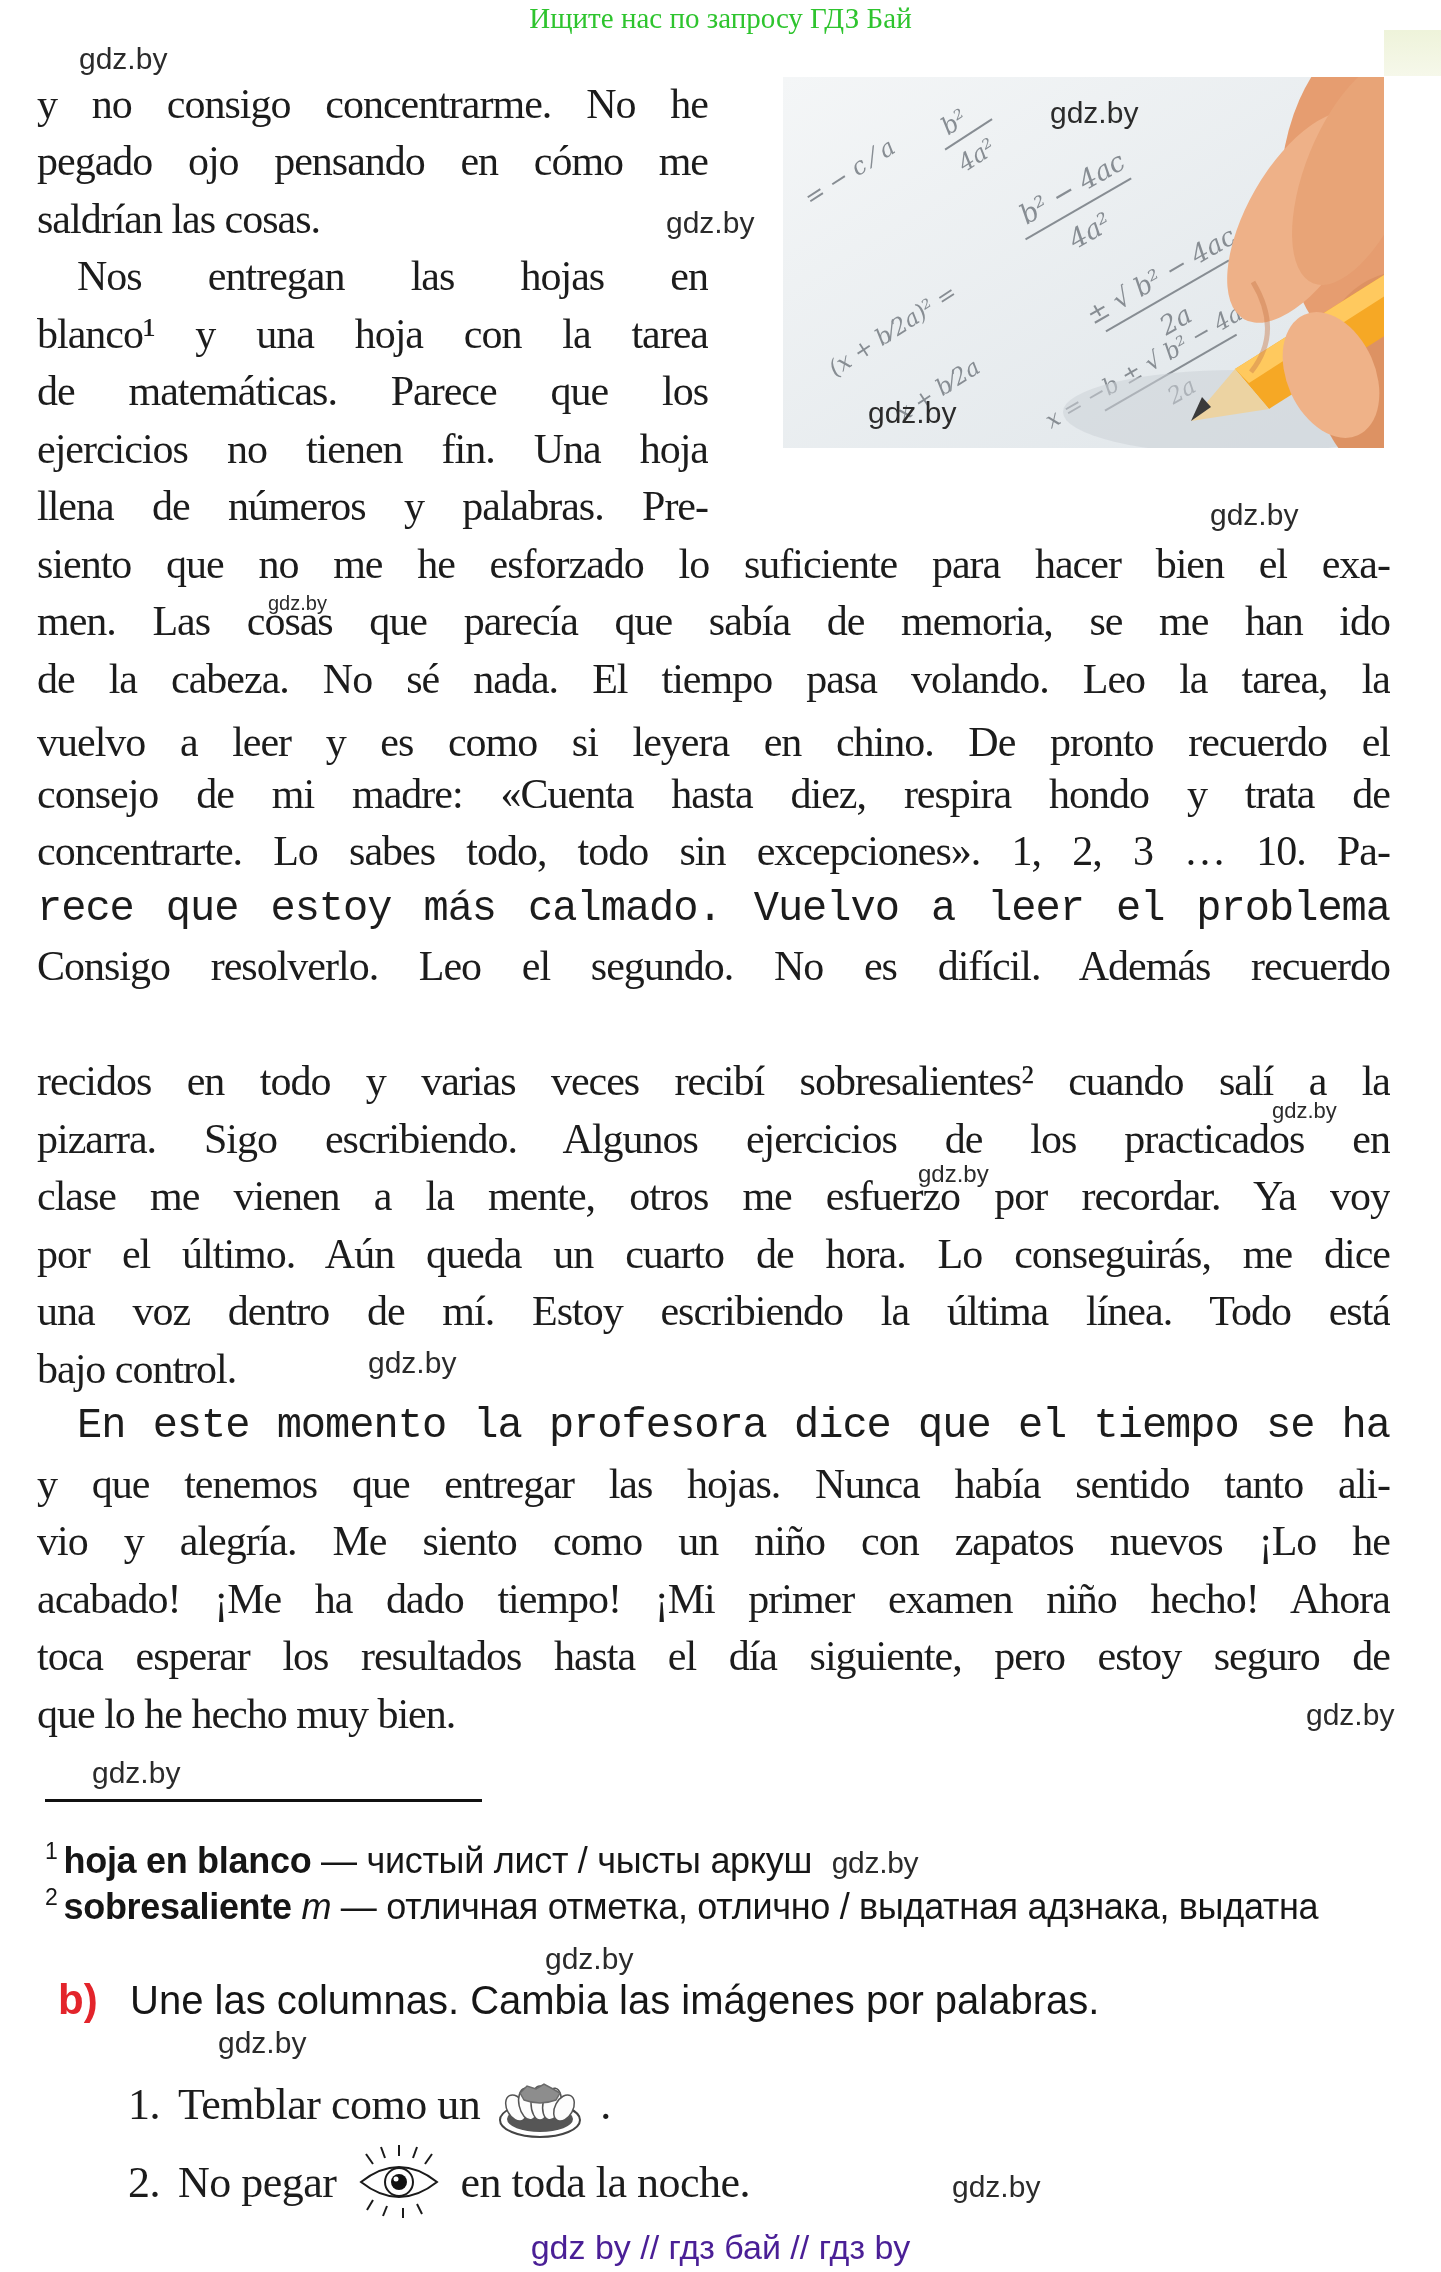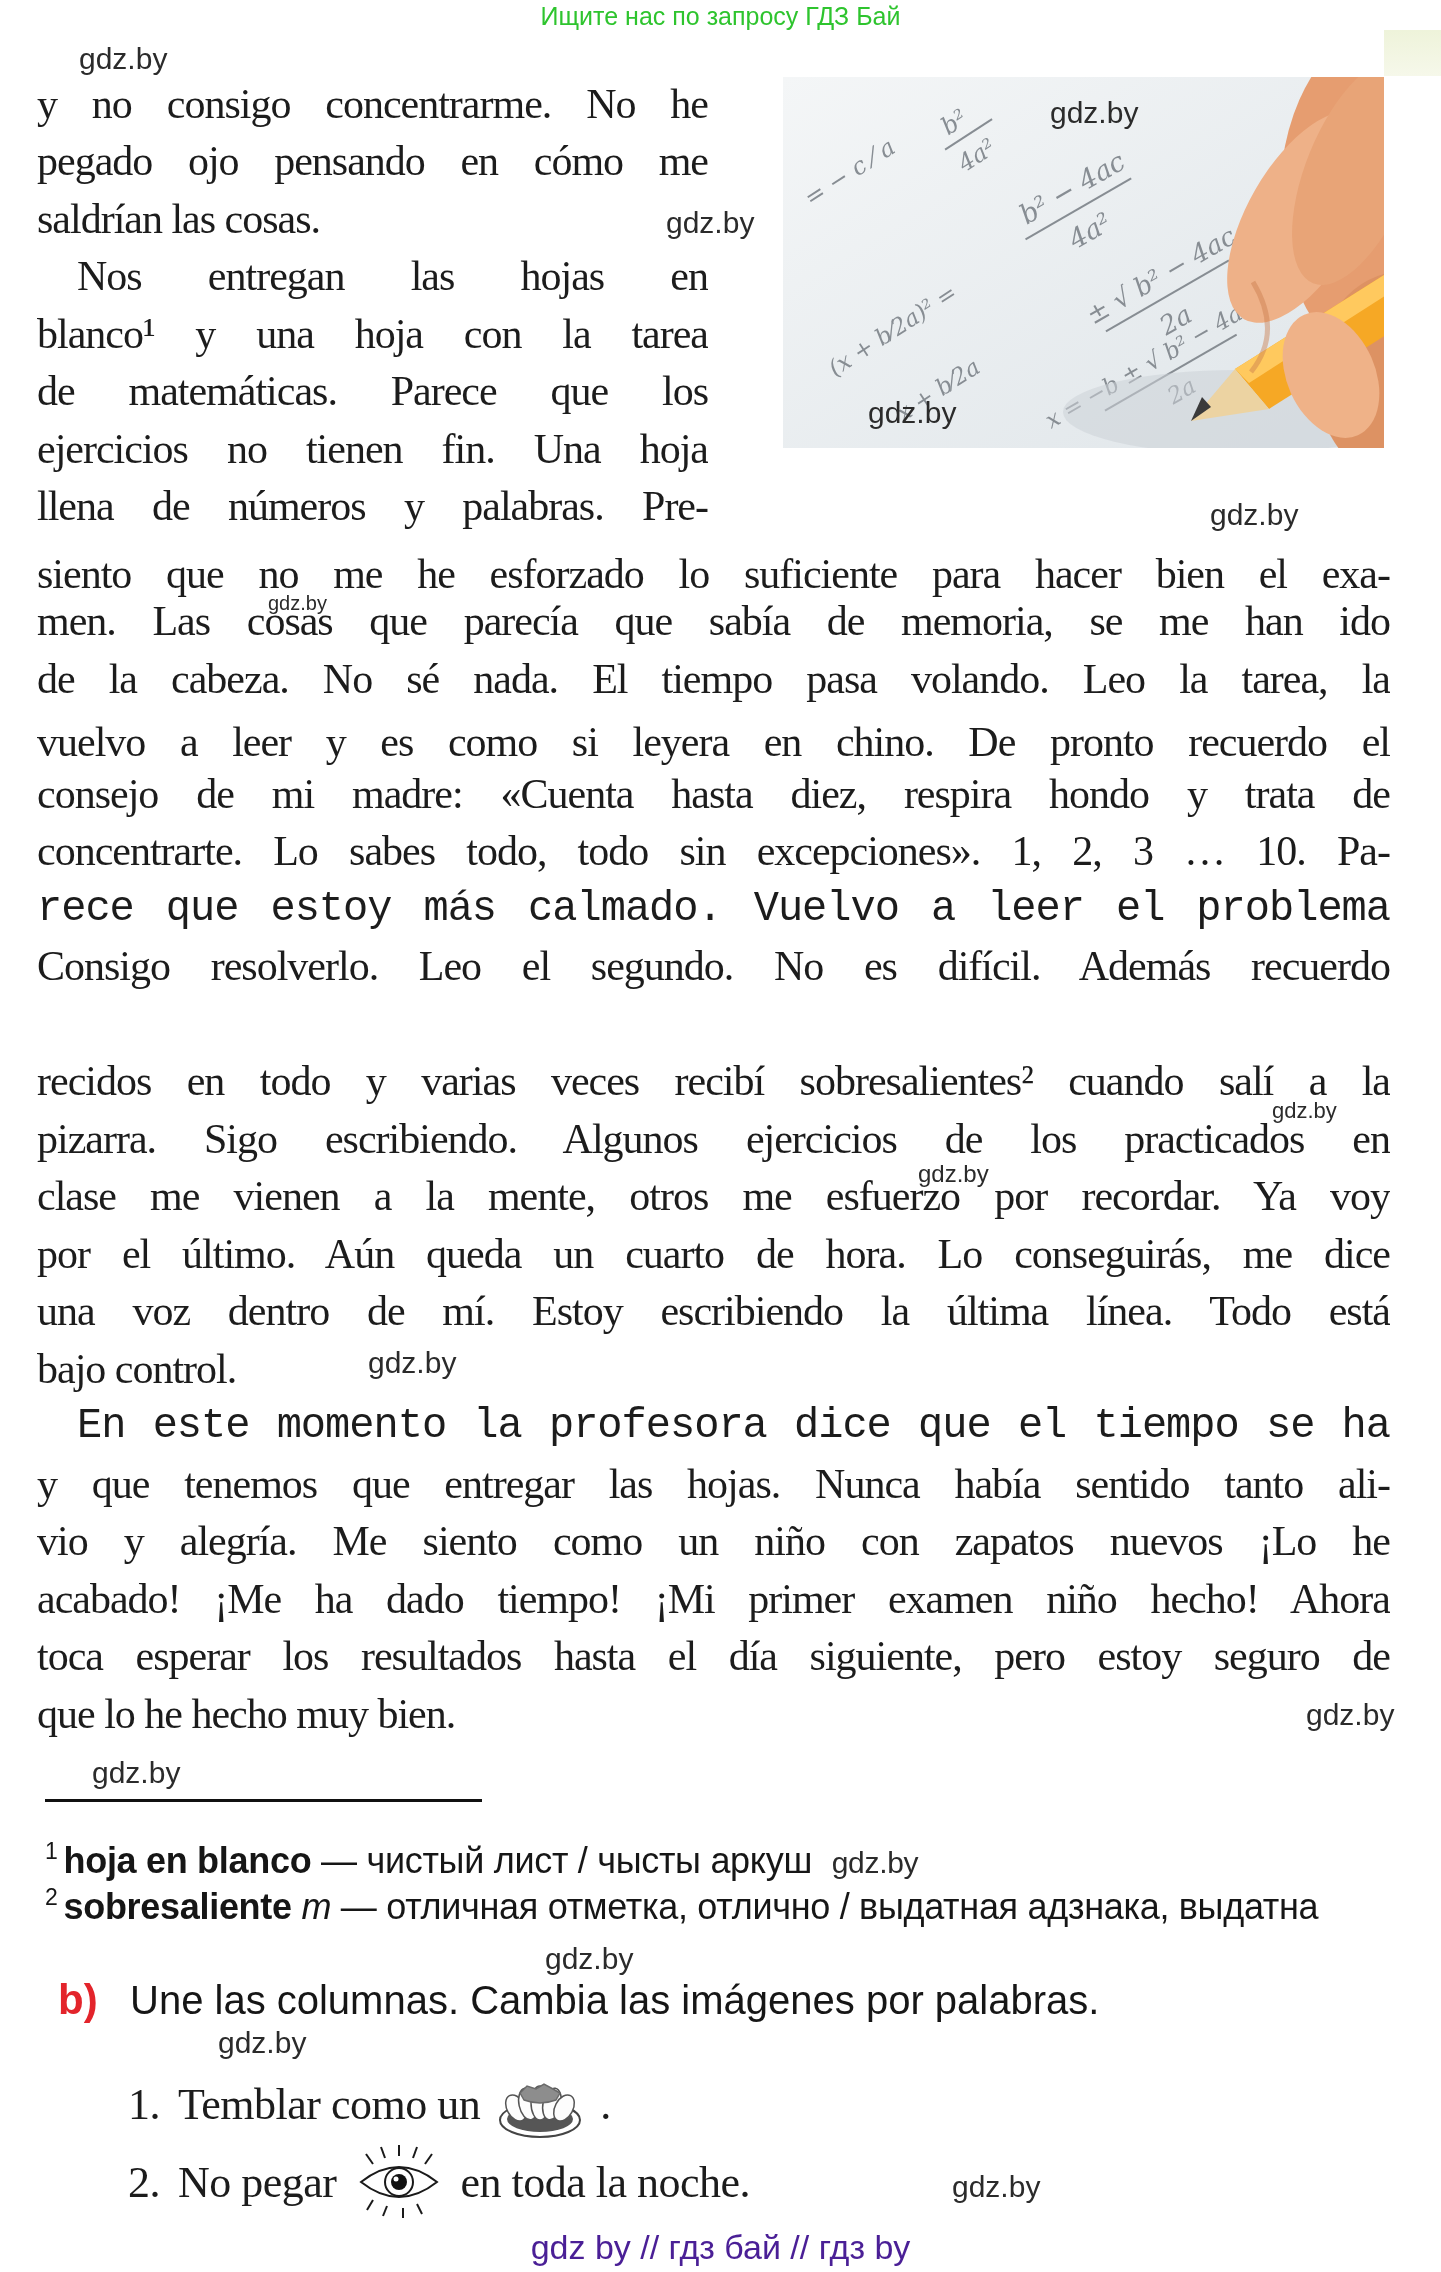--- a/index.html
+++ b/index.html
@@ -1,19 +1,19 @@
 <!DOCTYPE html>
 <html><head>
 <meta charset="utf-8">
 <style>
   html,body{margin:0;padding:0;background:#888;}
   .page{position:relative;width:1441px;height:2272px;background:#ffffff;overflow:hidden;
         font-family:"Liberation Serif","DejaVu Serif",serif;color:#1c1c1c;}
   .promo{position:absolute;top:2px;left:0;width:100%;text-align:center;
-         font-family:Liberation Sans, sans-serif;font-size:25px;color:#2ec42e;}
+         font-family:Liberation Serif, serif;font-size:29px;color:#2ec42e;}
   .corner-box{position:absolute;left:1384px;top:30px;width:57px;height:46px;
          background:linear-gradient(180deg,#eef3da 0%,#f6f8ea 100%);}
   .wm{position:absolute;font-family:"Liberation Sans","DejaVu Sans",sans-serif;
       color:#2b2b2b;white-space:nowrap;}
   
   .line{position:absolute;left:37px;font-size:42px;line-height:58px;height:58px;
         letter-spacing:-1px;white-space:normal;overflow:hidden;text-align:justify;}
   .w{width:1353px;}
   .n{width:671px;}
   .line.j::after{content:"";display:inline-block;width:100%;height:0;}
@@ -125,21 +125,21 @@
   <div class="wm" style="left:952px;top:2170px;font-size:30px;">gdz.by</div>
 
   <div class="line n j" style="top:75px;">y no consigo concentrarme. No he</div>
   <div class="line n j" style="top:132px;">pegado ojo pensando en cómo me</div>
   <div class="line n" style="top:190px;">saldrían las cosas.</div>
   <div class="line n j ind" style="top:247px;">Nos entregan las hojas en</div>
   <div class="line n j" style="top:305px;">blanco¹ y una hoja con la tarea</div>
   <div class="line n j" style="top:362px;">de matemáticas. Parece que los</div>
   <div class="line n j" style="top:420px;">ejercicios no tienen fin. Una hoja</div>
   <div class="line n j" style="top:477px;">llena de números y palabras. Pre-</div>
-  <div class="line w j" style="top:535px;margin-top:10px;">siento que no me he esforzado lo suficiente para hacer bien el exa-</div>
+  <div class="line w j" style="top:535px;">siento que no me he esforzado lo suficiente para hacer bien el exa-</div>
   <div class="line w j" style="top:592px;">men. Las cosas que parecía que sabía de memoria, se me han ido</div>
   <div class="line w j" style="top:650px;">de la cabeza. No sé nada. El tiempo pasa volando. Leo la tarea, la</div>
   <div class="line w j" style="top:707px;margin-top:6px;">vuelvo a leer y es como si leyera en chino. De pronto recuerdo el</div>
   <div class="line w j" style="top:765px;">consejo de mi madre: «Cuenta hasta diez, respira hondo y trata de</div>
   <div class="line w j" style="top:822px;">concentrarte. Lo sabes todo, todo sin excepciones». 1, 2, 3 … 10. Pa-</div>
   <div class="line w j" style="top:880px;font-family:Liberation Mono, monospace;">rece que estoy más calmado. Vuelvo a leer el problema número uno.</div>
   <div class="line w j" style="top:937px;">Consigo resolverlo. Leo el segundo. No es difícil. Además recuerdo</div>
   <div class="line w j" style="top:1052px;">recidos en todo y varias veces recibí sobresalientes² cuando salí a la</div>
   <div class="line w j" style="top:1110px;">pizarra. Sigo escribiendo. Algunos ejercicios de los practicados en</div>
   <div class="line w j" style="top:1167px;">clase me vienen a la mente, otros me esfuerzo por recordar. Ya voy</div>

